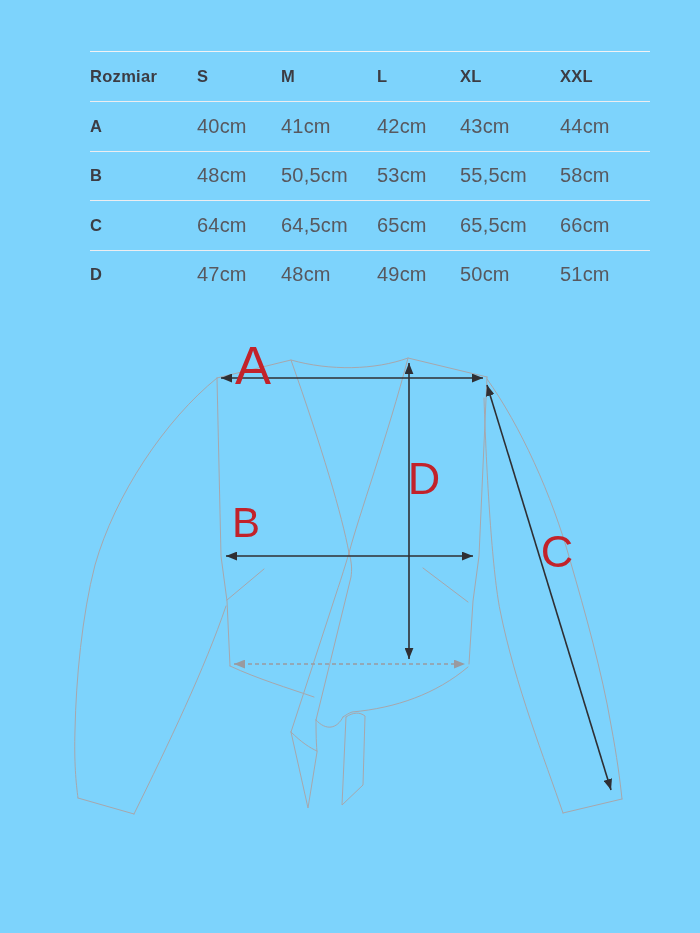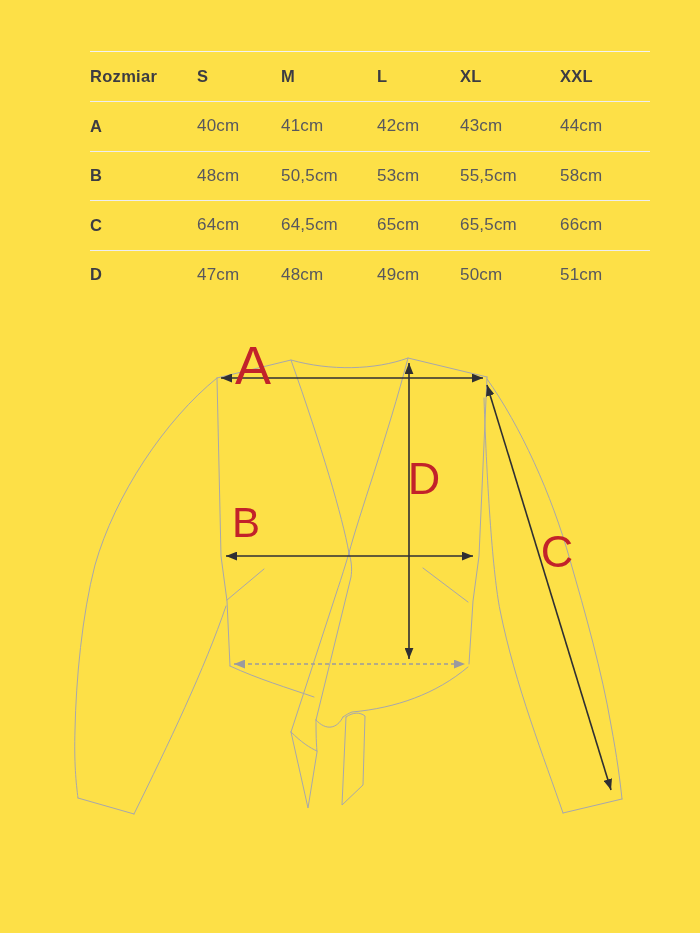--- a/index.html
+++ b/index.html
@@ -1,31 +1,31 @@
 <!DOCTYPE html>
 <html><head>
 <meta charset="utf-8">
 <style>
   html,body{margin:0;padding:0;background:#ffffff;}
   .screen{
-    position:relative;width:700px;height:933px;background:#fde047;
+    position:relative;width:700px;height:933px;background:#7dd3fc;
     font-family:"Liberation Sans",sans-serif;overflow:hidden;
   }
   
   .size-table{position:absolute;left:90px;top:51px;width:560px;}
   .tr{
     display:grid;
     grid-template-columns:107px 84px 96px 83px 100px 90px;
     align-items:center;height:48.5px;
     border-bottom:1px solid #ededf0;
   }
   .tr.head{border-top:1px solid #f2f2f4;height:49px;}
   .tr.last{border-bottom:none;}
   .th{font-weight:bold;font-size:16.5px;color:#3c3c43;letter-spacing:.3px;}
-  .td{font-size:17px;color:#58585e;letter-spacing:.2px;}
+  .td{font-size:20px;color:#58585e;letter-spacing:.2px;}
   .td.rowlabel{font-weight:bold;font-size:16.5px;color:#3c3c43;}
   
   svg.diagram{position:absolute;left:0;top:0;}
   svg.diagram text{font-family:"Liberation Sans",sans-serif;}
 </style>
 </head>
 <body>
 
 <div class="screen">
 

